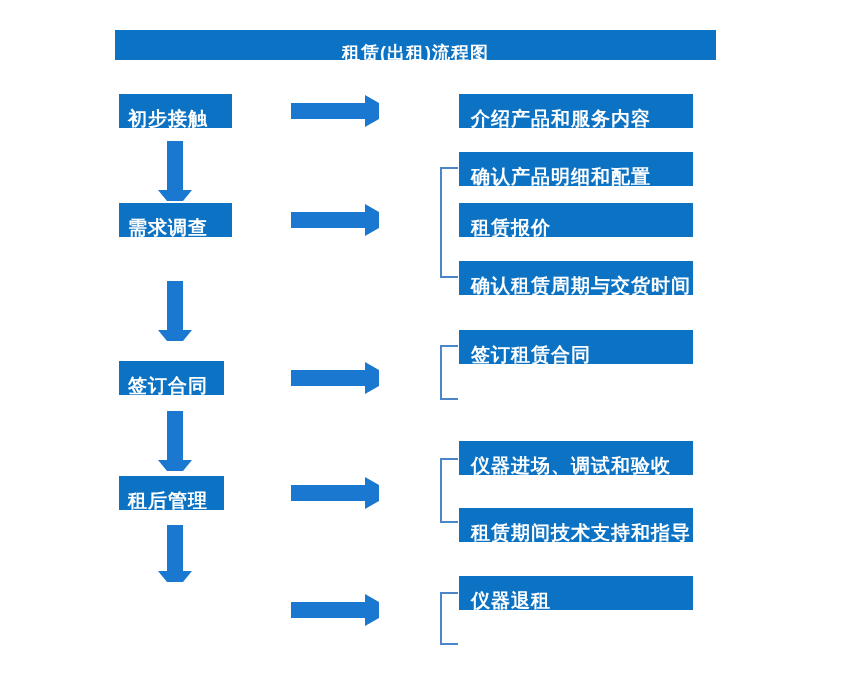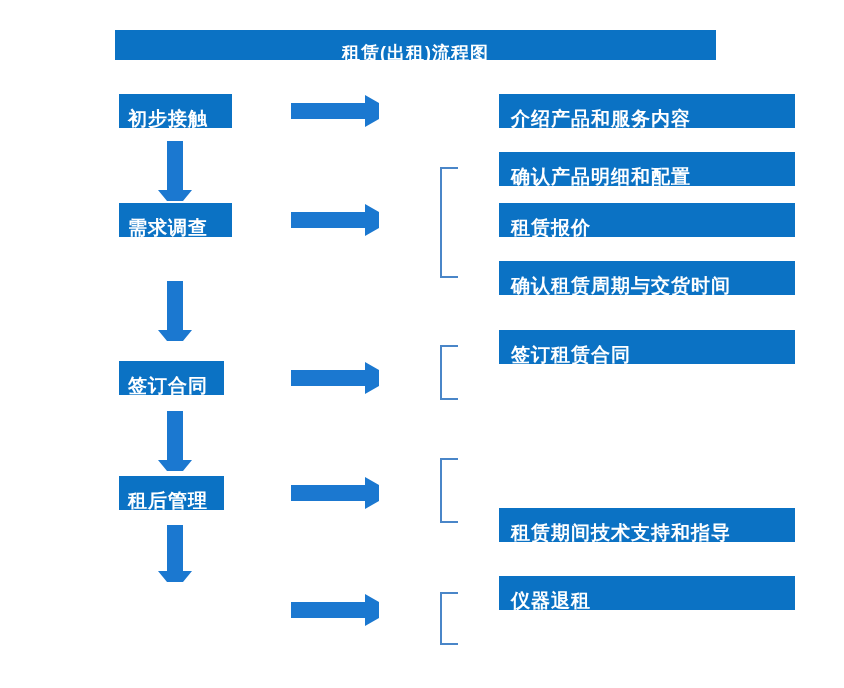--- a/index.html
+++ b/index.html
@@ -21,21 +21,21 @@
   .box {
     position:absolute; height:34px;
     background:var(--box-fill,#0b72c4);
     color:#fff; font-weight:bold; font-size:19px;
     line-height:34px; white-space:nowrap; overflow:hidden;
     letter-spacing:1px;
   }
   .left-box  { left:103px; padding-left:9px; }
   .w-wide    { width:113px; }
   .w-narrow  { width:105px; }
-  .right-box { left:443px; width:296px; padding-left:12px;margin-left:40px; }
+  .right-box { left:443px; width:234px; padding-left:12px; }
 
   .harrow {
     position:absolute; left:267px; height:16px;
     display:flex; align-items:center;
   }
   .harrow .shaft { width:74px; height:7px; background:var(--arrow,#1b78d0); }
   .harrow .head  {
     width:0; height:0;
     border-left:14px solid var(--arrow,#1b78d0);
     border-top:8px solid transparent;
@@ -119,17 +119,18 @@
   <div class="bracket" style="top:576px; height:53px"></div>
 
   <div class="box right-box" style="top:78px">介绍产品和服务内容</div>
 
   <div class="box right-box" style="top:136px">确认产品明细和配置</div>
   <div class="box right-box" style="top:187px">租赁报价</div>
   <div class="box right-box" style="top:245px">确认租赁周期与交货时间</div>
 
   <div class="box right-box" style="top:314px">签订租赁合同</div>
 
+  <div class="box right-box" style="top:425px">仪器进场、调试和验收</div>
   <div class="box right-box" style="top:492px">租赁期间技术支持和指导</div>
 
   <div class="box right-box" style="top:560px">仪器退租</div>
 
 </div>
 
 </body></html>

